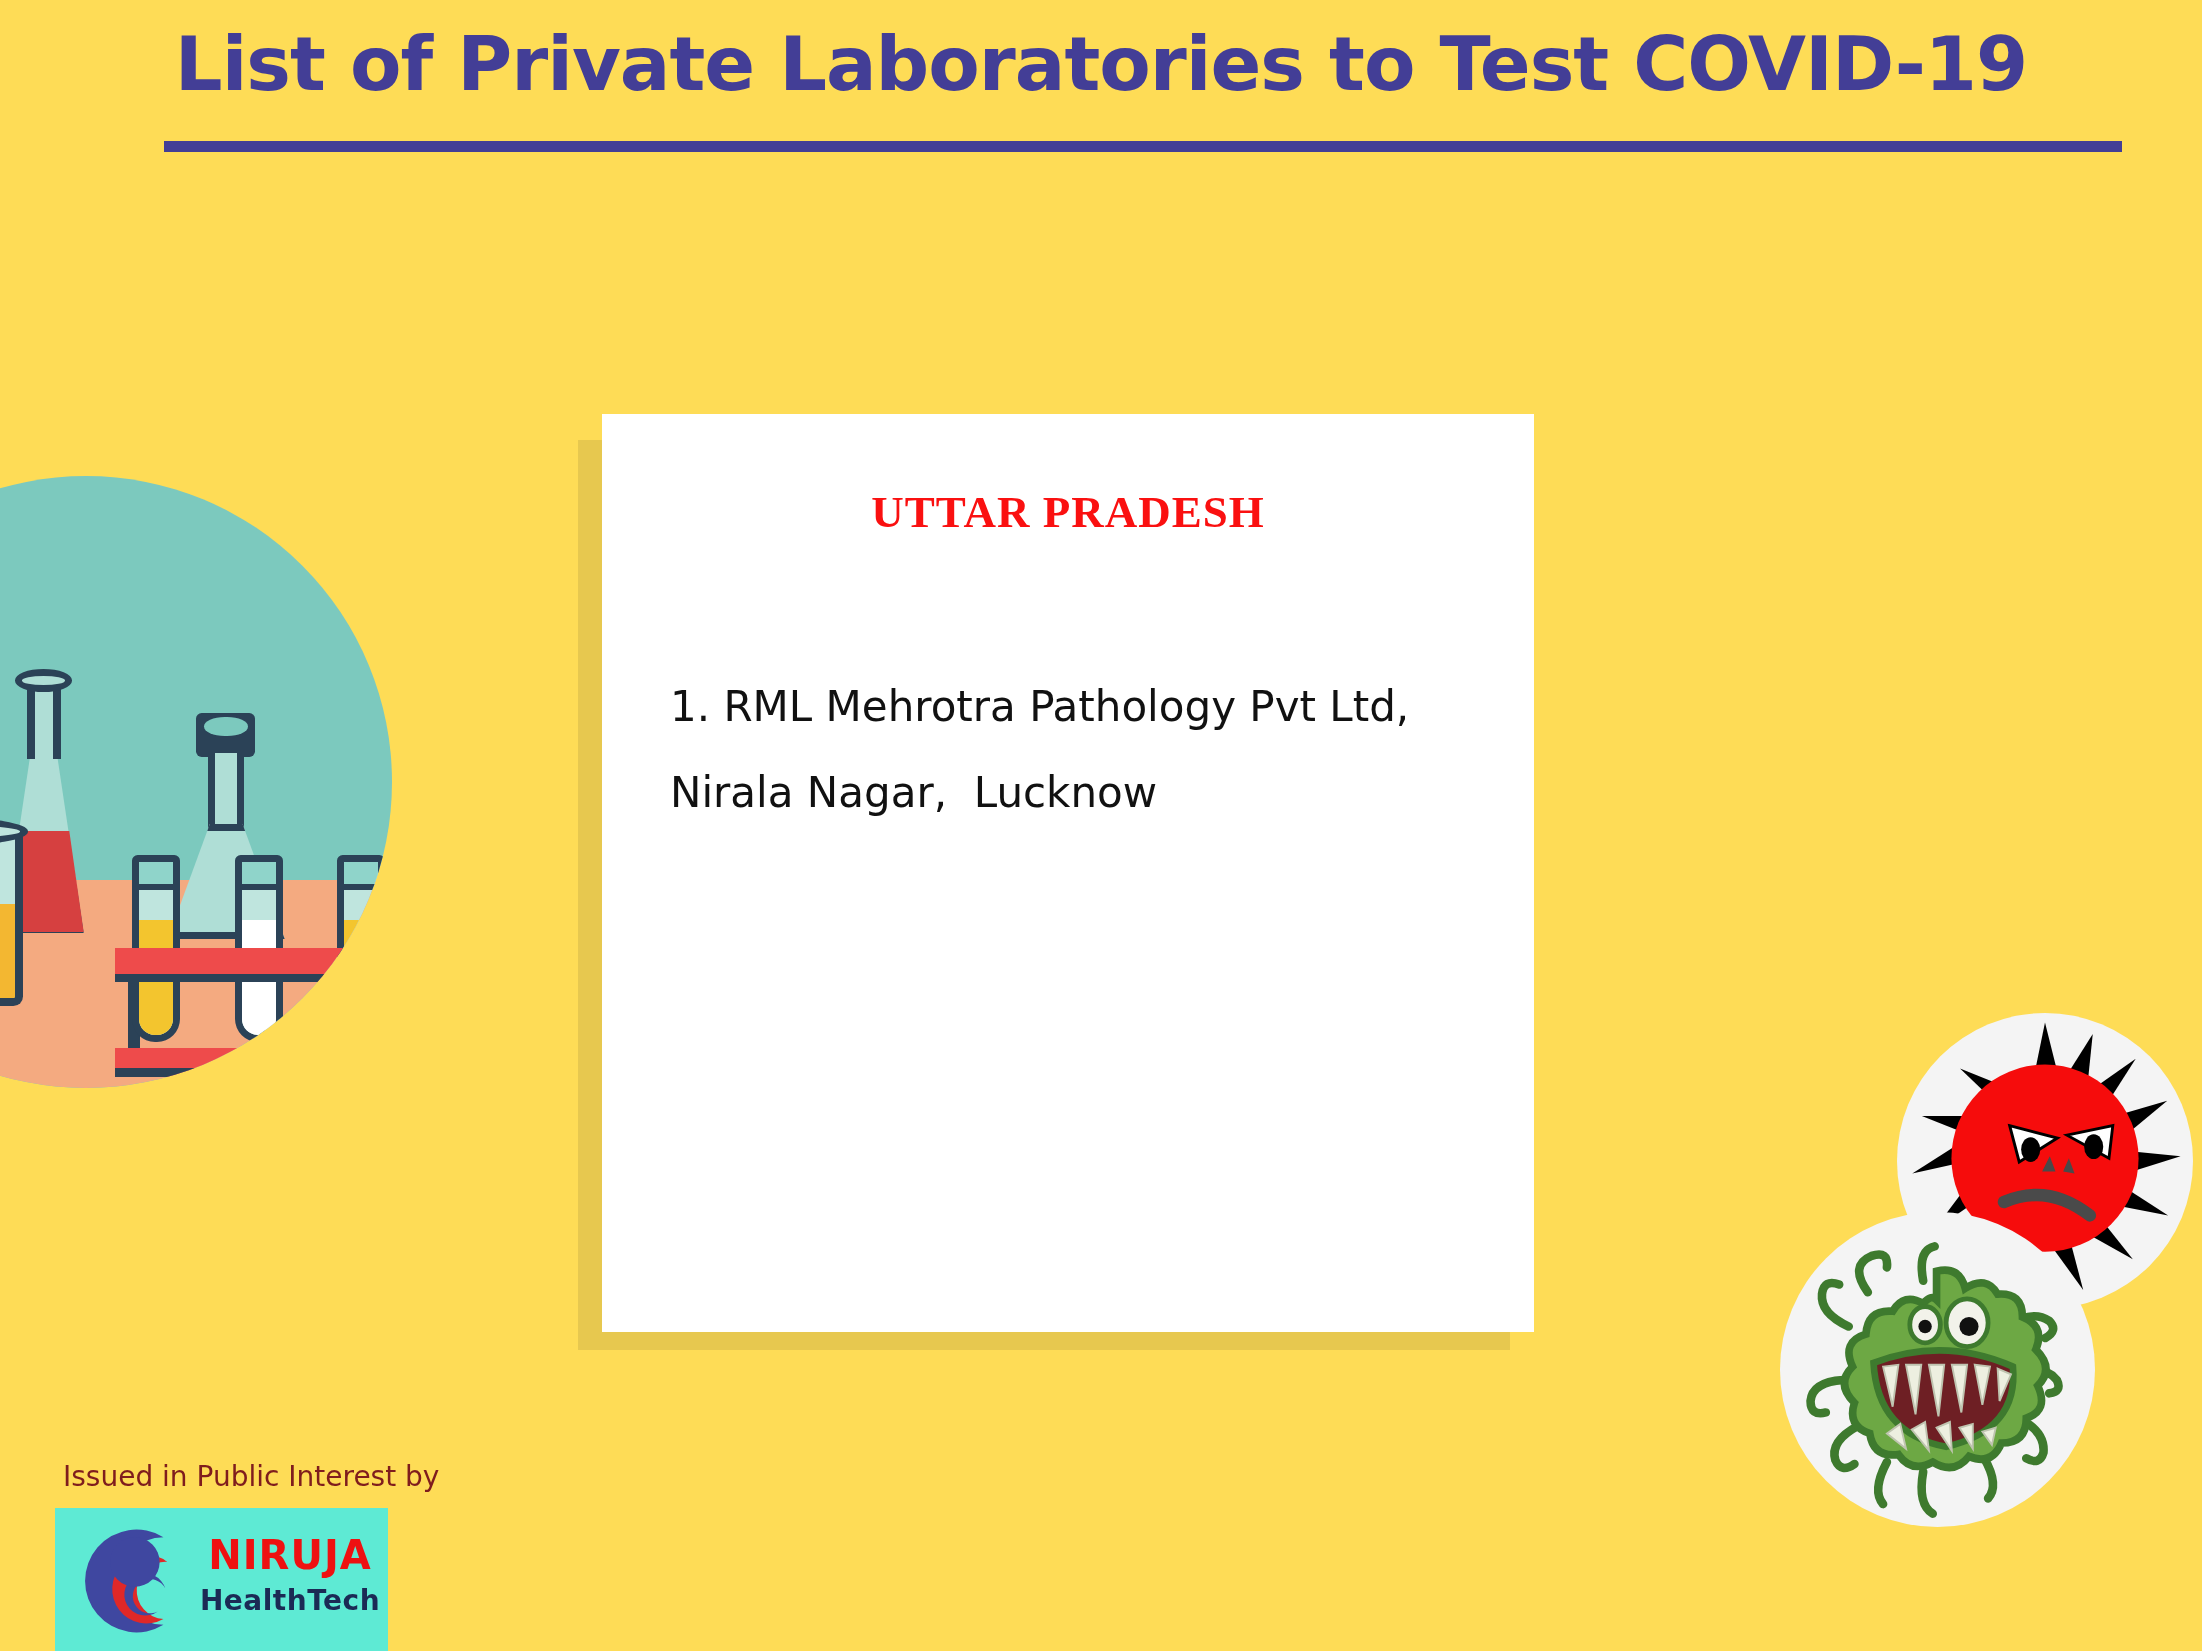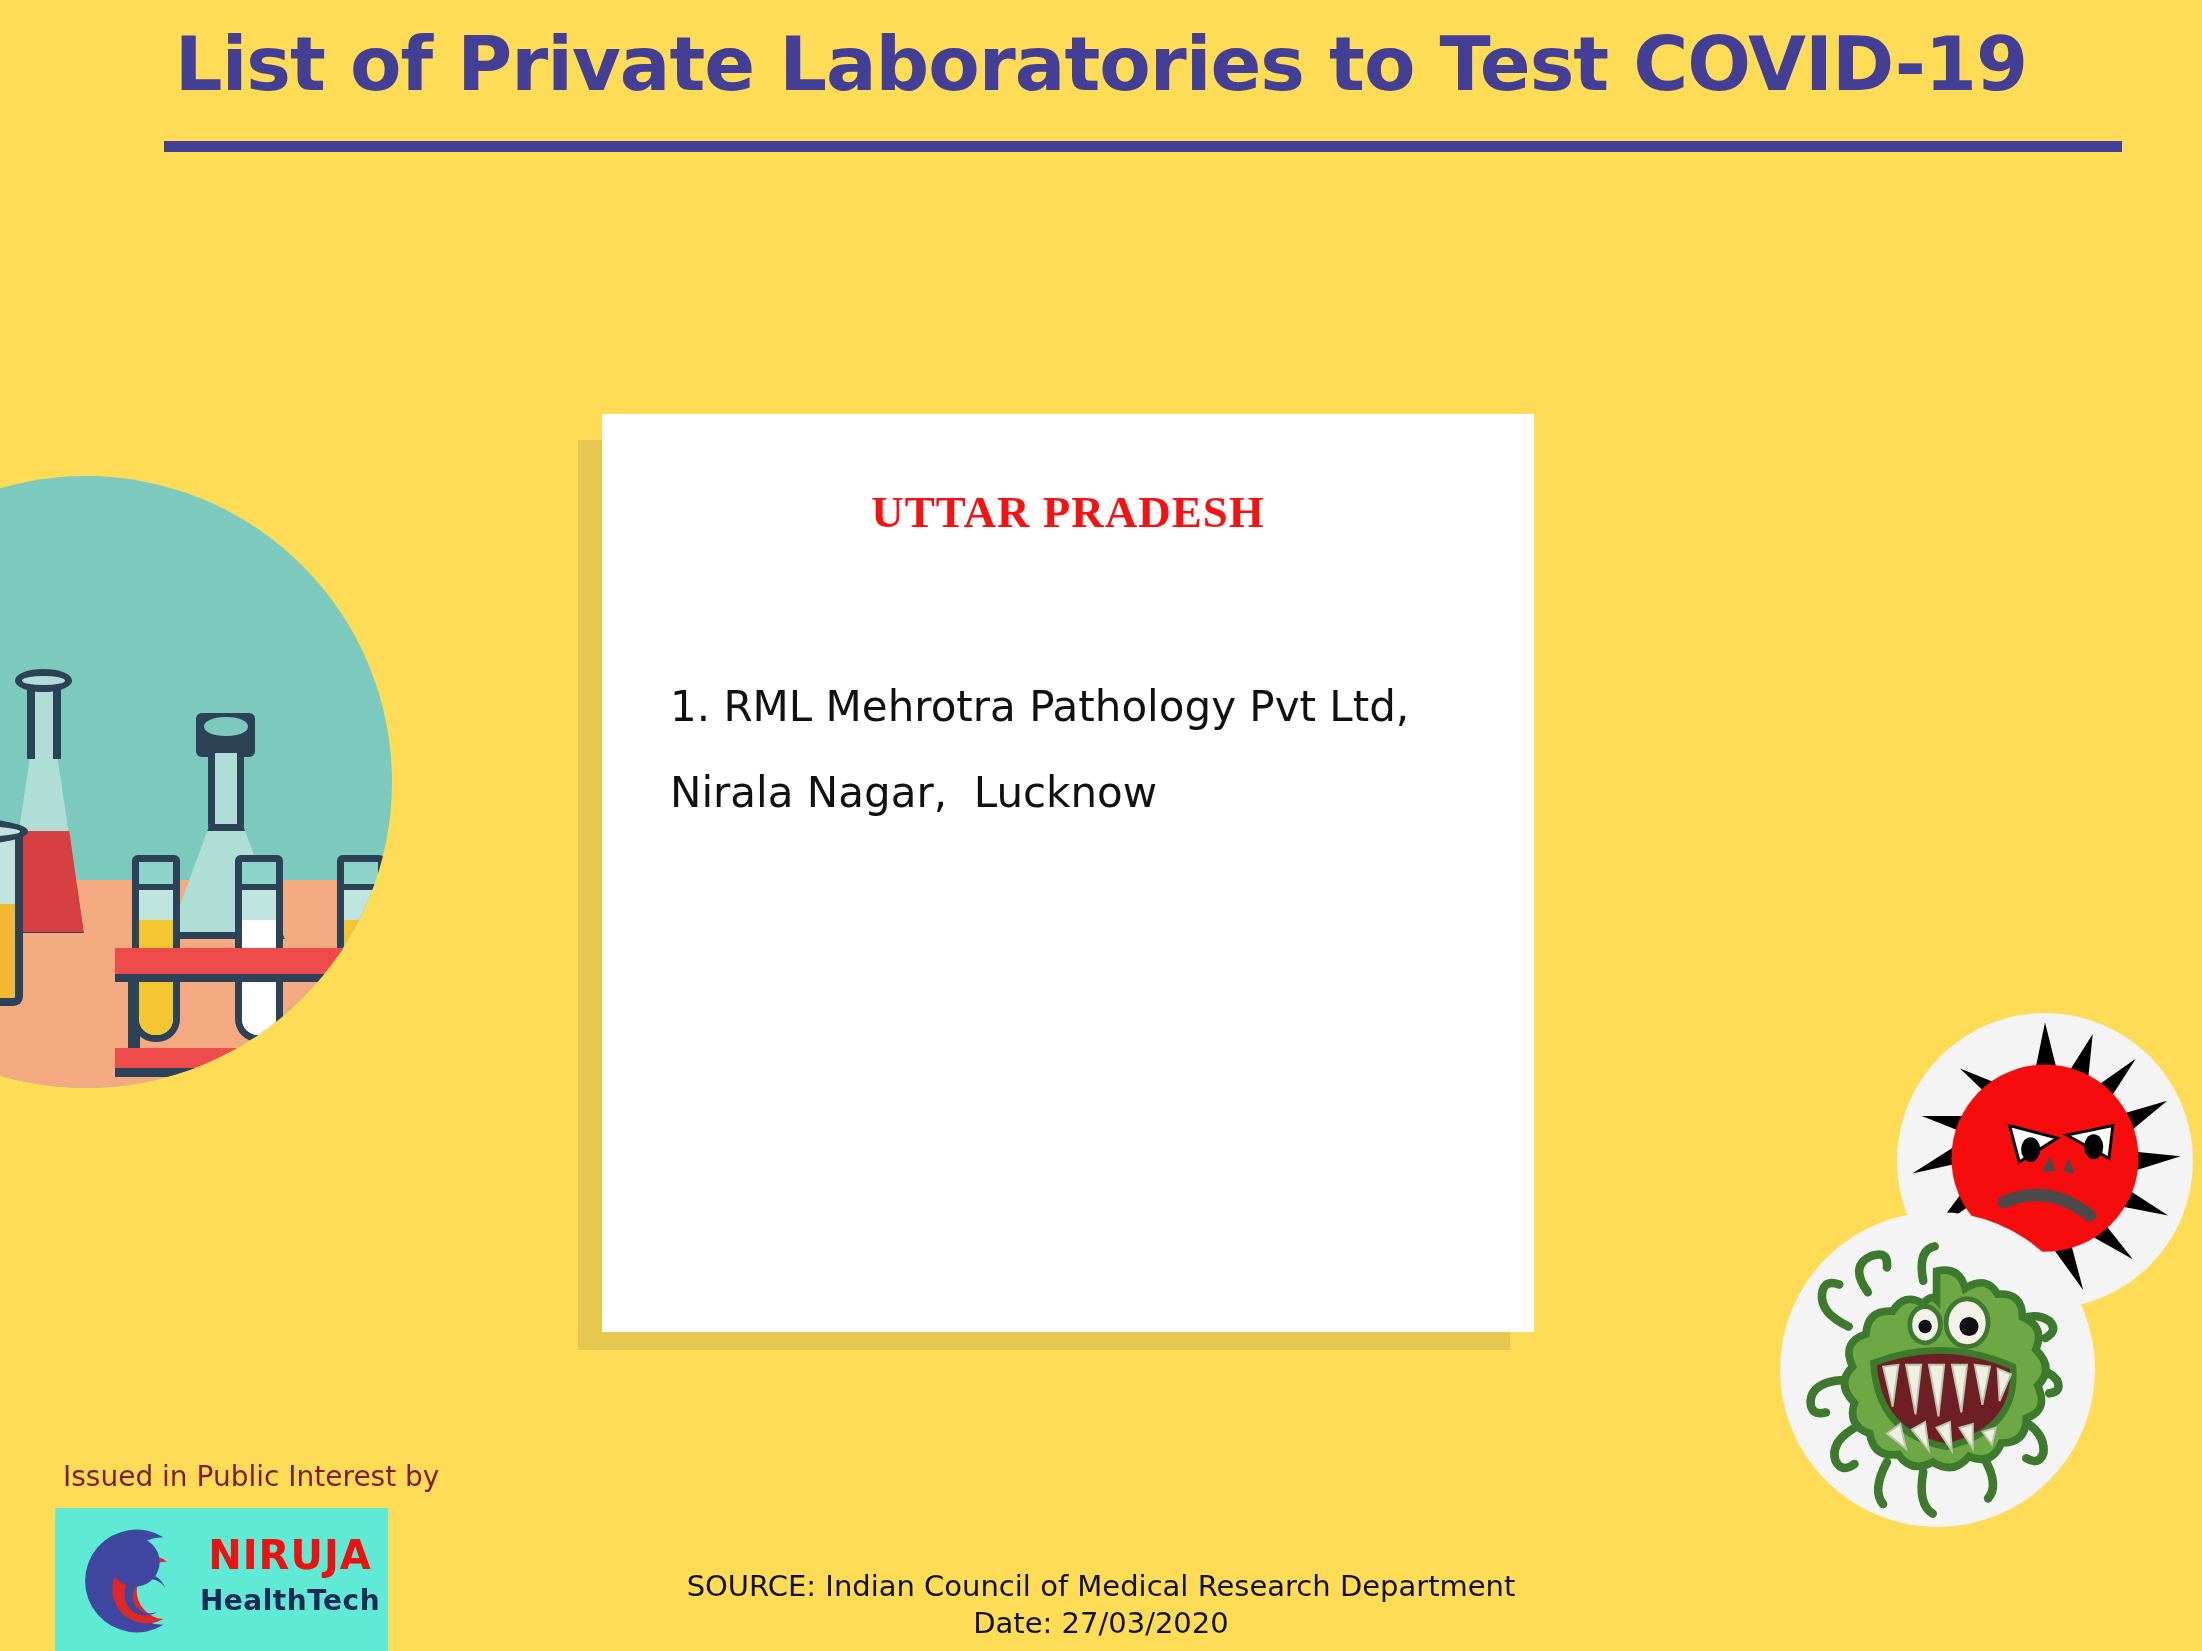--- a/index.html
+++ b/index.html
@@ -550,19 +550,15 @@
       <path d="M100 44 A36 36 0 1 0 96 104 A30 30 0 1 1 100 44 Z" fill="#E02828"></path>
       <path d="M98 72 A22 22 0 1 0 90 96 A18 18 0 1 1 98 72 Z" fill="#3F47A0"></path>
       <circle cx="66" cy="44" r="26" fill="#3F47A0"></circle>
     </svg>
     <div id="logo-text">
       <div id="logo-name">NIRUJA</div>
       <div id="logo-tagline">HealthTech</div>
     </div>
   </div>
 
-  <div id="source-block">
-    <div>SOURCE: Indian Council of Medical Research Department</div>
-    <div>Date: 27/03/2020</div>
-  </div>
 
 </div>
 
 
 </body></html>

